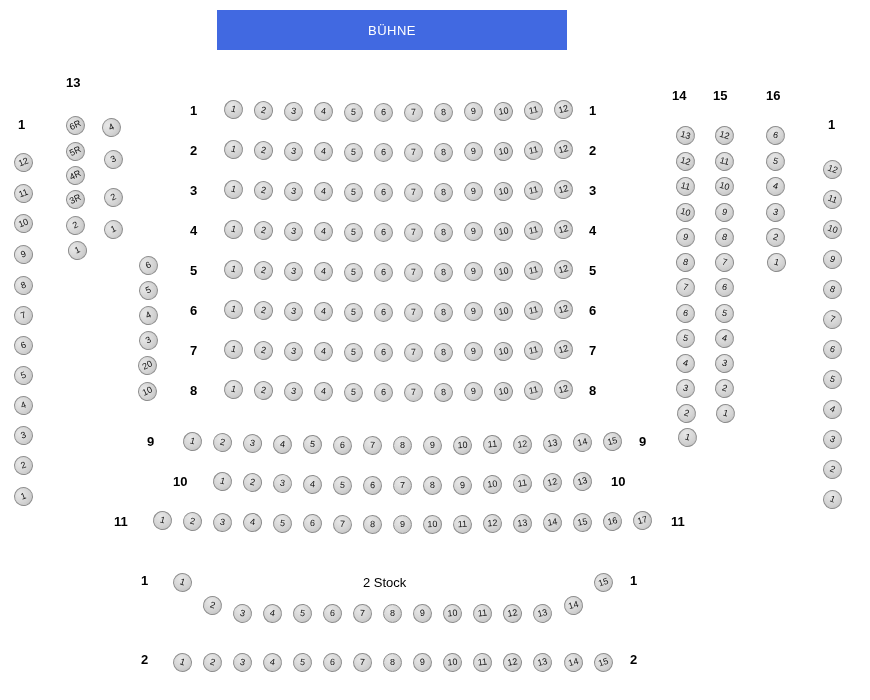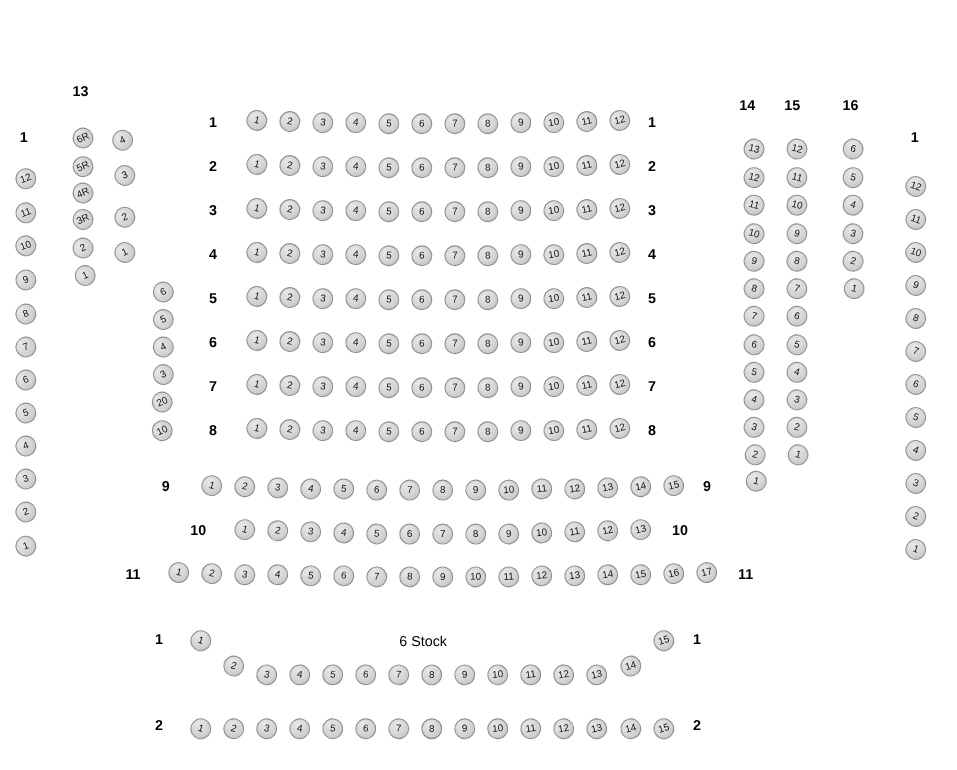--- a/index.html
+++ b/index.html
@@ -66,22 +66,23 @@
     color: #000000;
     white-space: nowrap;
     font-weight: normal;
   }
 </style>
 </head>
 <body>
 
 <div id="stage-wrap">
 
-
-  <div class="floor-label" id="floor-label" style="left:363px; top:575px;">6 Stock</div>
+  <div class="stage-bar">BÜHNE</div>
+
+  <div class="floor-label" id="floor-label" style="left:363px; top:575px;">2 Stock</div>
 
   <div id="dynamic-layer">
       <div class="block-label" style="left: 66px; top: 75px;">13</div>
       <div class="block-label" style="left: 672px; top: 88px;">14</div>
       <div class="block-label" style="left: 713px; top: 88px;">15</div>
       <div class="block-label" style="left: 766px; top: 88px;">16</div>
       <div class="row-label" style="left: 18px; top: 117px;">1</div>
       <div class="seat" style="left: 14px; top: 153px; transform: rotate(-20deg);">12</div>
       <div class="seat" style="left: 14px; top: 184px; transform: rotate(-20deg);">11</div>
       <div class="seat" style="left: 14px; top: 214px; transform: rotate(-20deg);">10</div>

